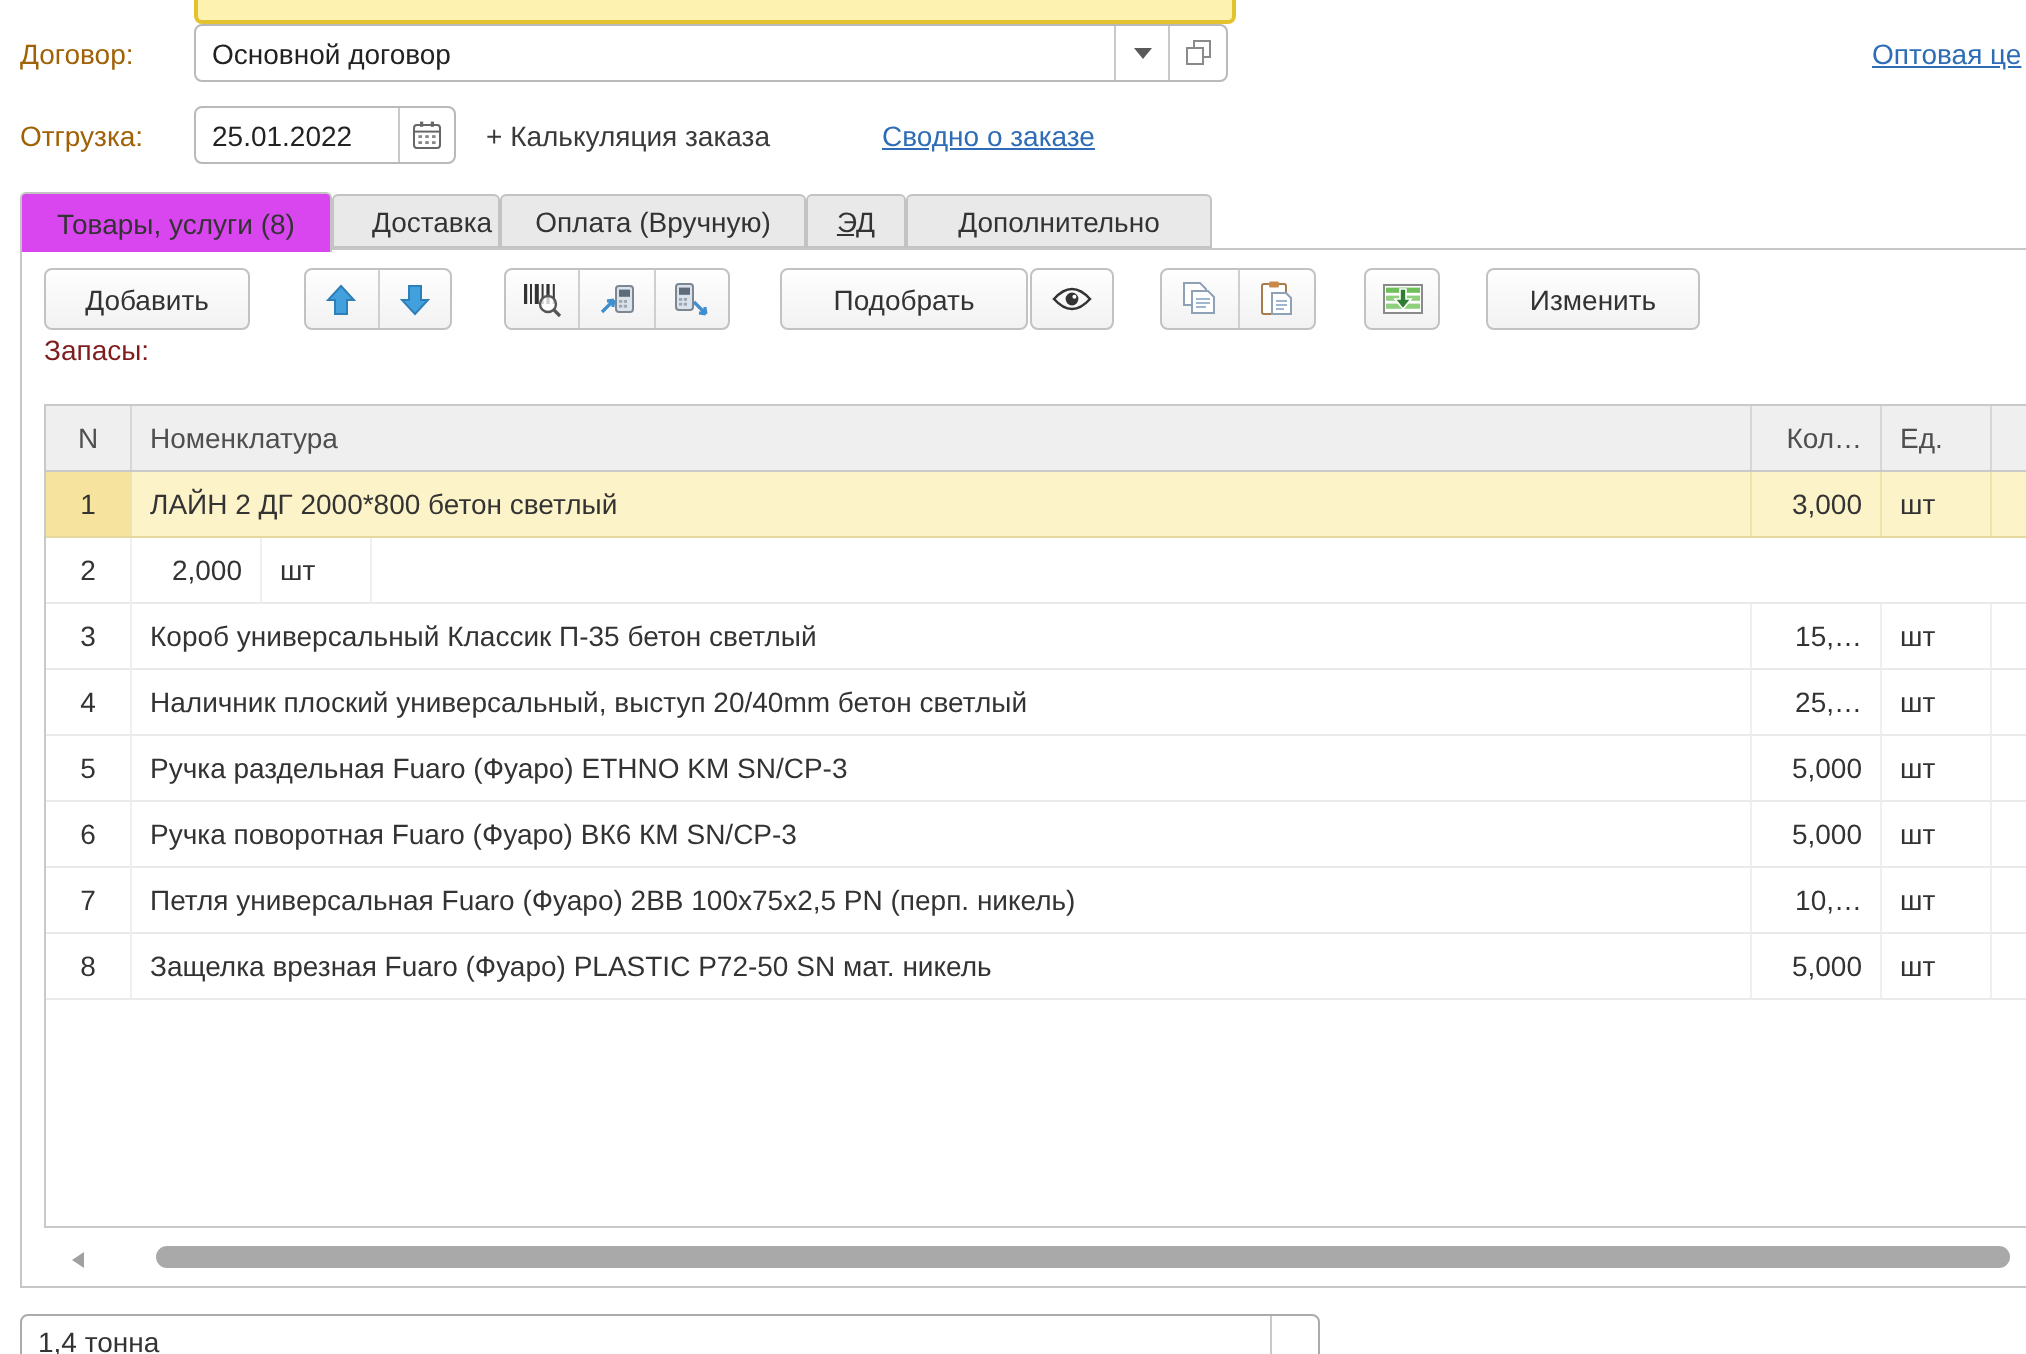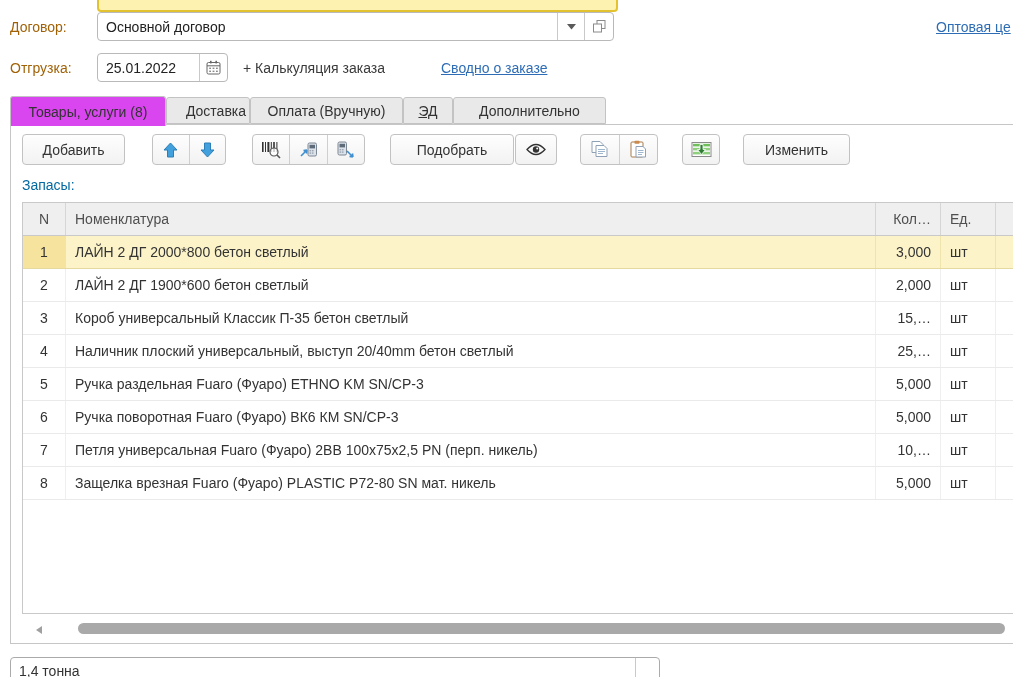--- a/index.html
+++ b/index.html
@@ -250,41 +250,40 @@
         <rect x="2" y="2.8" width="17" height="2.6" fill="#6FBF5A"></rect>
         <rect x="2" y="6.8" width="17" height="2.6" fill="#8FD07E"></rect>
         <rect x="2" y="10.8" width="17" height="2.6" fill="#8FD07E"></rect>
         <path d="M10.5 13.5 L6.5 8.5 H9 V3.5 H12 V8.5 H14.5 Z" fill="#2E7D32" stroke="#fff" stroke-width="0.8"></path>
       </svg>
     </span>
   </div>
 
   <div class="tbtn" style="left:743px;width:107px;">Изменить</div>
 
-  <span class="lbl" style="left:22px;top:177px;color:#0369a1;">Запасы:</span>
+  <span class="lbl" style="left:22px;top:167px;color:#7f1d1d;">Запасы:</span>
 
   <div class="grid">
     <div class="thead">
       <div class="hc c-n">N</div>
       <div class="hc c-name">Номенклатура</div>
       <div class="hc c-qty">Кол…</div>
       <div class="hc c-unit">Ед.</div>
       <div class="hc c-extra"></div>
     </div>
     <div>
         <div class="trow selected">
       <div class="cell c-n">1</div>
       <div class="cell c-name">ЛАЙН 2 ДГ 2000*800 бетон светлый</div>
       <div class="cell c-qty">3,000</div>
       <div class="cell c-unit">шт</div>
       <div class="cell c-extra"></div>
     </div>
         <div class="trow">
       <div class="cell c-n">2</div>
-      <div class="cell c-name">ЛАЙН 2 ДГ 1900*600 бетон светлый</div>
       <div class="cell c-qty">2,000</div>
       <div class="cell c-unit">шт</div>
       <div class="cell c-extra"></div>
     </div>
         <div class="trow">
       <div class="cell c-n">3</div>
       <div class="cell c-name">Короб универсальный Классик П-35 бетон светлый</div>
       <div class="cell c-qty">15,…</div>
       <div class="cell c-unit">шт</div>
       <div class="cell c-extra"></div>
@@ -312,21 +311,21 @@
     </div>
         <div class="trow">
       <div class="cell c-n">7</div>
       <div class="cell c-name">Петля универсальная Fuaro (Фуаро) 2BB 100х75х2,5 PN (перп. никель)</div>
       <div class="cell c-qty">10,…</div>
       <div class="cell c-unit">шт</div>
       <div class="cell c-extra"></div>
     </div>
         <div class="trow">
       <div class="cell c-n">8</div>
-      <div class="cell c-name">Защелка врезная Fuaro (Фуаро) PLASTIC P72-80 SN мат. никель</div>
+      <div class="cell c-name">Защелка врезная Fuaro (Фуаро) PLASTIC P72-50 SN мат. никель</div>
       <div class="cell c-qty">5,000</div>
       <div class="cell c-unit">шт</div>
       <div class="cell c-extra"></div>
     </div>
       </div>
     <div class="filler"></div>
   </div>
 
   <div class="hscroll-arrow"></div>
   <div class="hscroll-thumb"></div>

